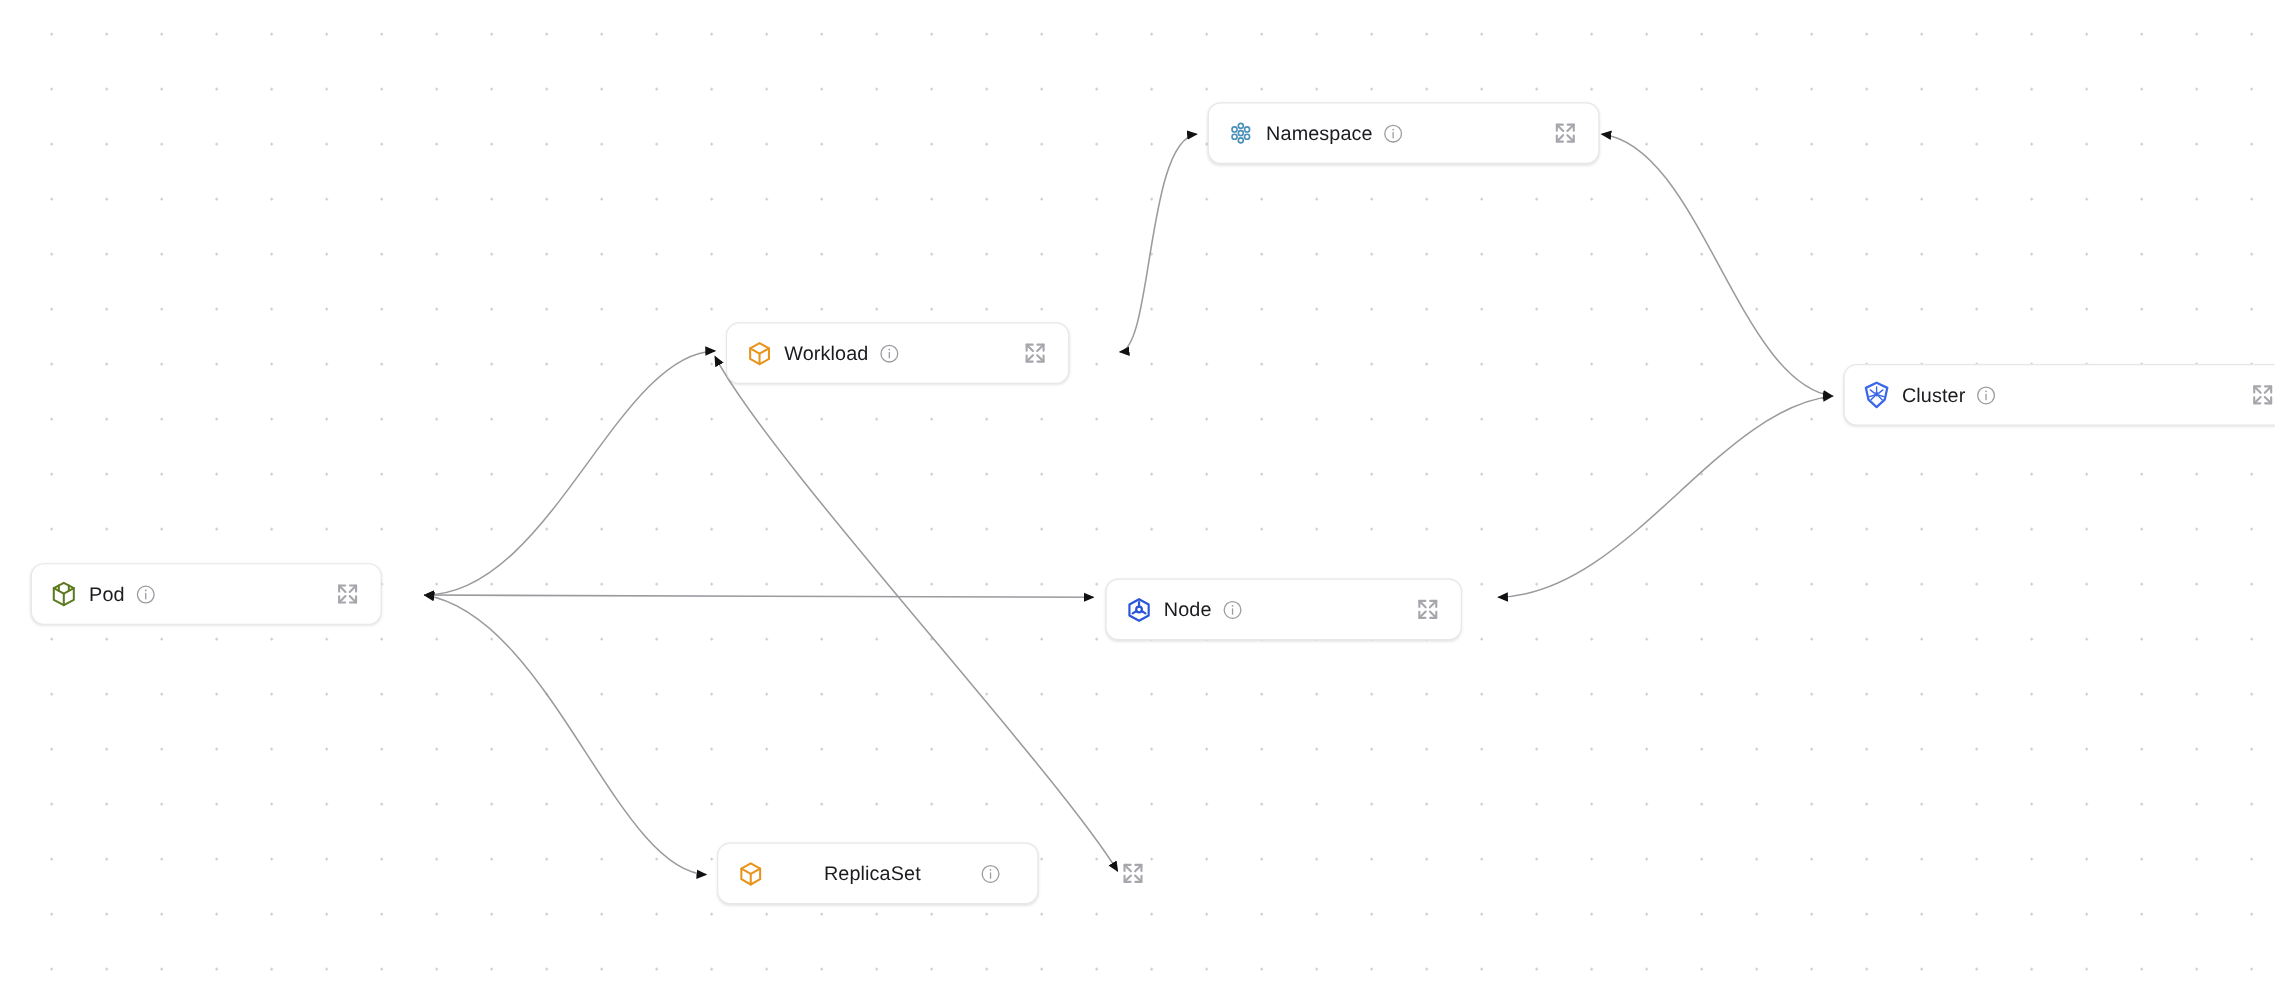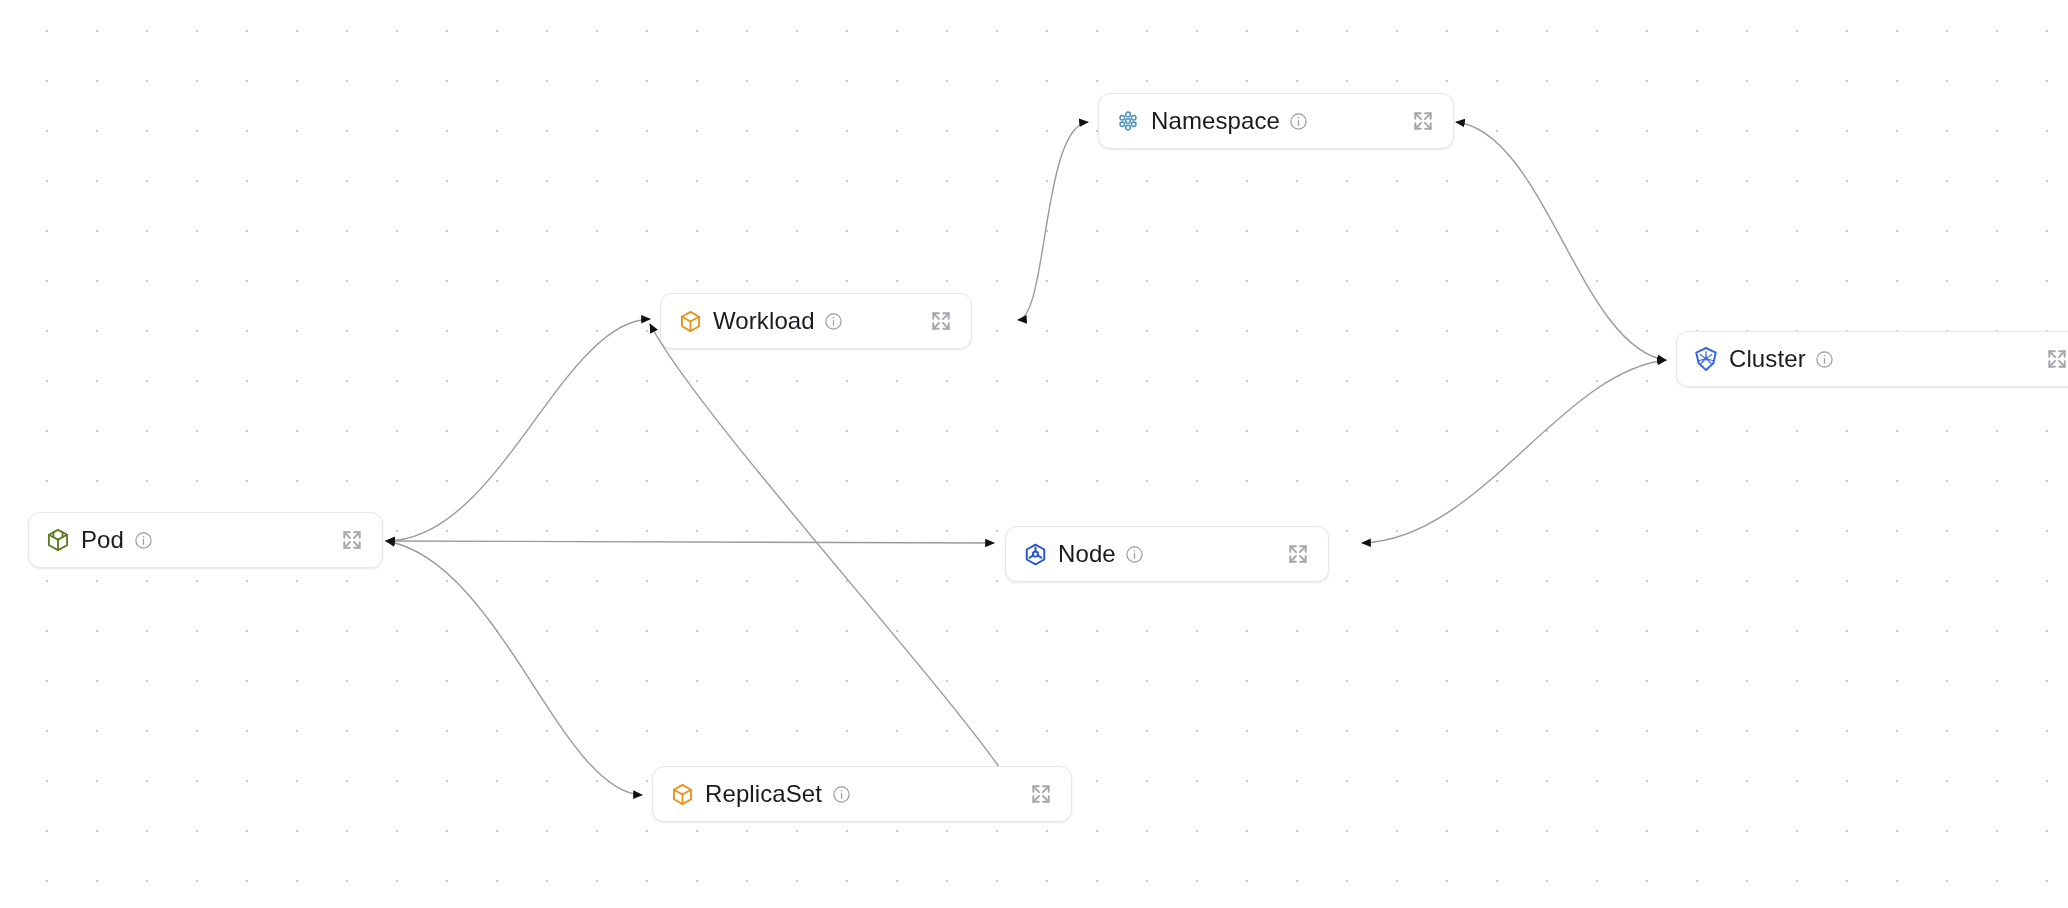--- a/index.html
+++ b/index.html
@@ -57,21 +57,21 @@
     height: 26px;
     display: flex;
     align-items: center;
     justify-content: center;
     margin-right: 10px;
   }
 
   .node-icon svg { display: block; }
 
   .node-label {
-    font-size: 24px;
+    font-size: 18px;
     line-height: 1;
     color: #1b1b1f;
     letter-spacing: 0.1px;
     white-space: nowrap;
     font-family: "Liberation Sans", sans-serif;
   }
 
   .info-icon {
     flex: 0 0 auto;
     width: 20px;
@@ -114,21 +114,21 @@
         <path class="edge-path" d="M 386,541 L 994,543" marker-start="url(#arrow-start)" marker-end="url(#arrow-end)"></path>
         <path class="edge-path" d="M 386,541 C 500,560 560,792 642,795" marker-start="url(#arrow-start)" marker-end="url(#arrow-end)"></path>
         <path class="edge-path" d="M 1018,320 C 1048,318 1042,126 1088,122" marker-start="url(#arrow-start)" marker-end="url(#arrow-end)"></path>
         <path class="edge-path" d="M 650,324 C 700,420 960,700 1016,792" marker-start="url(#arrow-start)" marker-end="url(#arrow-end)"></path>
         <path class="edge-path" d="M 1456,122 C 1545,132 1580,348 1666,360" marker-start="url(#arrow-start)" marker-end="url(#arrow-end)"></path>
         <path class="edge-path" d="M 1362,543 C 1480,540 1560,372 1666,360" marker-start="url(#arrow-start)" marker-end="url(#arrow-end)"></path>
       </g>
   </svg>
 
   <div id="nodes-group">
-      <div class="node" style="left: 28px; top: 512px; width: 355px;">
+      <div class="node" style="left: 28px; top: 512px; width: 319px;">
         <span class="node-icon">
           <svg width="26" height="26" viewBox="0 0 24 24" fill="none" stroke="#5c7a1e" stroke-width="1.7" stroke-linecap="round" stroke-linejoin="round">
             <path d="M12 2.6 3.6 7.1v9.8L12 21.4l8.4-4.5V7.1z"></path>
             <path d="M3.6 7.1 12 11.6l8.4-4.5"></path>
             <path d="M12 11.6v9.8"></path>
             <path d="M7.8 4.85v4.5"></path>
             <path d="M16.2 4.85v4.5"></path>
           </svg>
         </span>
         <span class="node-label">Pod</span>
@@ -242,21 +242,21 @@
             <path d="M20.4 3.6 14.1 9.9"></path>
             <path d="M9.6 20.4h-6v-6"></path>
             <path d="M3.6 20.4 9.9 14.1"></path>
             <path d="M20.4 14.4v6h-6"></path>
             <path d="M20.4 20.4 14.1 14.1"></path>
             <path d="M3.6 9.6v-6h6"></path>
             <path d="M3.6 3.6 9.9 9.9"></path>
           </svg>
         </span>
       </div>
-      <div class="node" style="left: 652px; top: 766px; width: 420px;">
+      <div class="node" style="left: 652px; top: 766px; width: 292px; gap: 44px;">
         <span class="node-icon">
           <svg width="25" height="25" viewBox="0 0 24 24" fill="none" stroke="#e8941a" stroke-width="1.8" stroke-linecap="round" stroke-linejoin="round">
             <path d="M12 2.8 3.8 7.4v9.2L12 21.2l8.2-4.6V7.4z"></path>
             <path d="M3.8 7.4 12 12l8.2-4.6"></path>
             <path d="M12 12v9.2"></path>
           </svg>
         </span>
         <span class="node-label">ReplicaSet</span>
         <span class="info-icon" title="ReplicaSet">
           <svg width="19" height="19" viewBox="0 0 20 20" fill="none" stroke="#9b9ba1" stroke-width="1.25">

